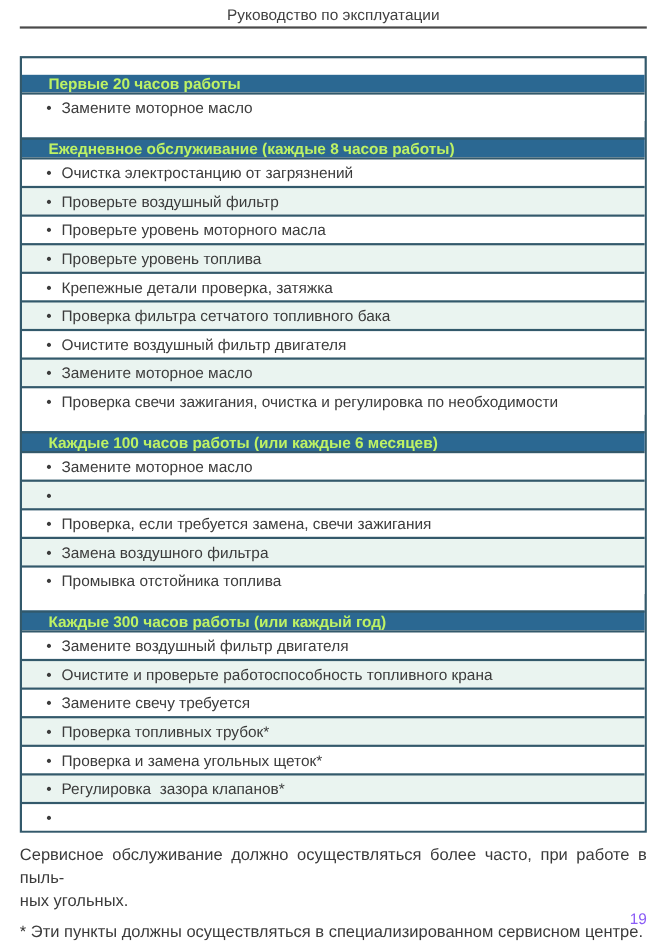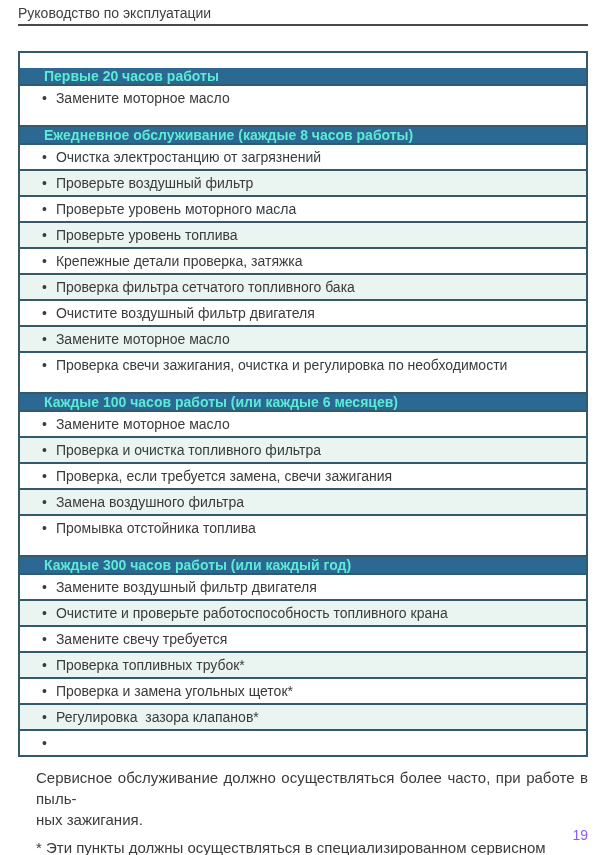--- a/index.html
+++ b/index.html
@@ -11,21 +11,21 @@
   .page {
     position: relative;
     width: 606px;
     height: 855px;
     background: #ffffff;
     color: var(--text, #3b3b3b);
     overflow: hidden;
   }
   .page-header {
     margin: 4px 18px 0 18px;
-    text-align: left;
+    text-align: center;
     border-bottom: 2px solid #4a4a4a;
     padding-bottom: 2px;
     font-size: 14px;
     line-height: 18px;
     color: #3f3f3f;
   }
   .maintenance-table {
     margin: 25px 18px 0 18px;
     height: 706px;
     box-sizing: border-box;
@@ -37,21 +37,21 @@
     box-sizing: border-box;
     display: flex;
     align-items: center;
     font-size: 14px;
   }
   .band + .band {
     border-top: 2px solid var(--border, #33596b);
   }
   .section-header {
     background: var(--header-bg, #2b6892);
-    color: #5eead4;
+    color: #bef264;
     font-weight: bold;
     padding-left: 24px;
     margin-top: 15px;
   }
   .row {
     background: var(--row-bg, #ffffff);
     color: #3b3b3b;
     padding-left: 22px;
   }
   .row.alt {
@@ -59,21 +59,21 @@
   }
   .bullet {
     margin-right: 9px;
     font-size: 14px;
     line-height: 1;
   }
   .row-label {
     white-space: pre-wrap;
   }
   .note {
-    margin: 10px 18px 0 36px;
+    margin: 10px 18px 0 18px;
     font-size: 15px;
     line-height: 21px;
     color: #3b3b3b;
   }
   .note .jline {
     display: block;
     text-align: justify;
     text-align-last: justify;
   }
   .note-service {
@@ -145,21 +145,20 @@
       </div>
       <div class="band section-header">
         <span>Каждые 100 часов работы (или каждые 6 месяцев)</span>
       </div>
       <div class="band row">
         <span class="bullet">•</span>
         <span class="row-label">Замените моторное масло</span>
       </div>
       <div class="band row alt">
         <span class="bullet">•</span>
-        <span class="row-label">Проверка и очистка топливного фильтра</span>
       </div>
       <div class="band row">
         <span class="bullet">•</span>
         <span class="row-label">Проверка, если требуется замена, свечи зажигания</span>
       </div>
       <div class="band row alt">
         <span class="bullet">•</span>
         <span class="row-label">Замена воздушного фильтра</span>
       </div>
       <div class="band row">
@@ -193,20 +192,20 @@
         <span class="bullet">•</span>
         <span class="row-label">Регулировка  зазора клапанов*</span>
       </div>
       <div class="band row">
         <span class="bullet">•</span>
       </div>
     </div>
 
   <p class="note note-dusty">
     <span class="jline">Сервисное обслуживание должно осуществляться более часто, при работе в пыль-</span>
-    <span>ных зажигания.</span>
+    <span>ных угольных.</span>
   </p>
 
   <p class="note note-service">* Эти пункты должны осуществляться в специализированном сервисном центре.</p>
 
   <div class="page-number">19</div>
 
 </div>
 
 </body></html>

